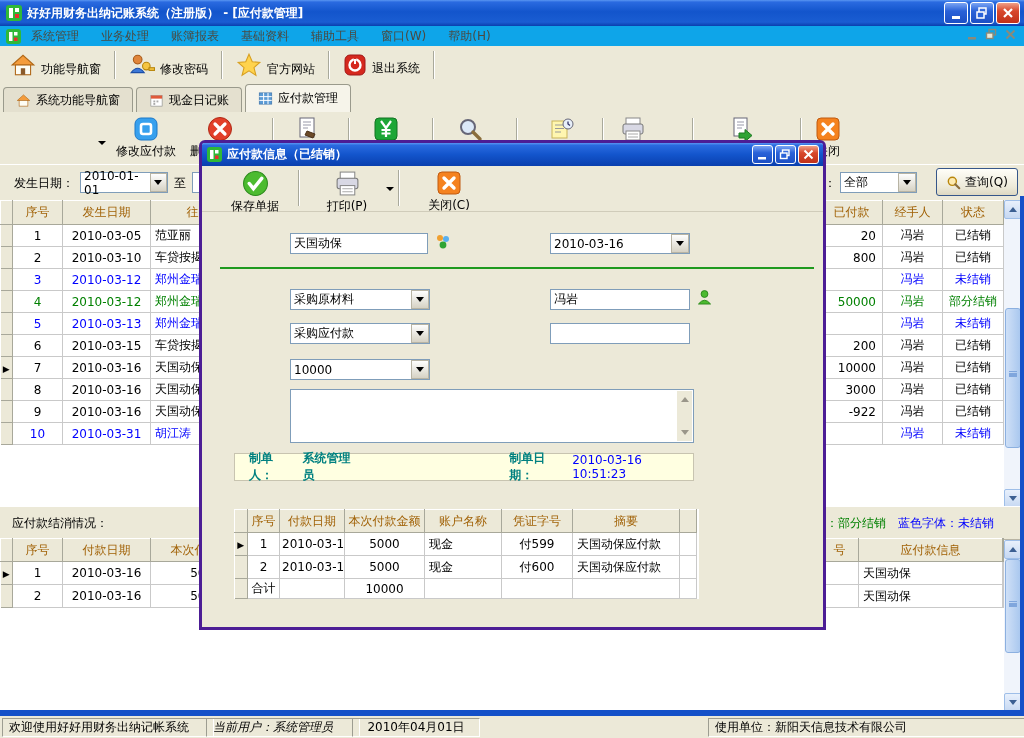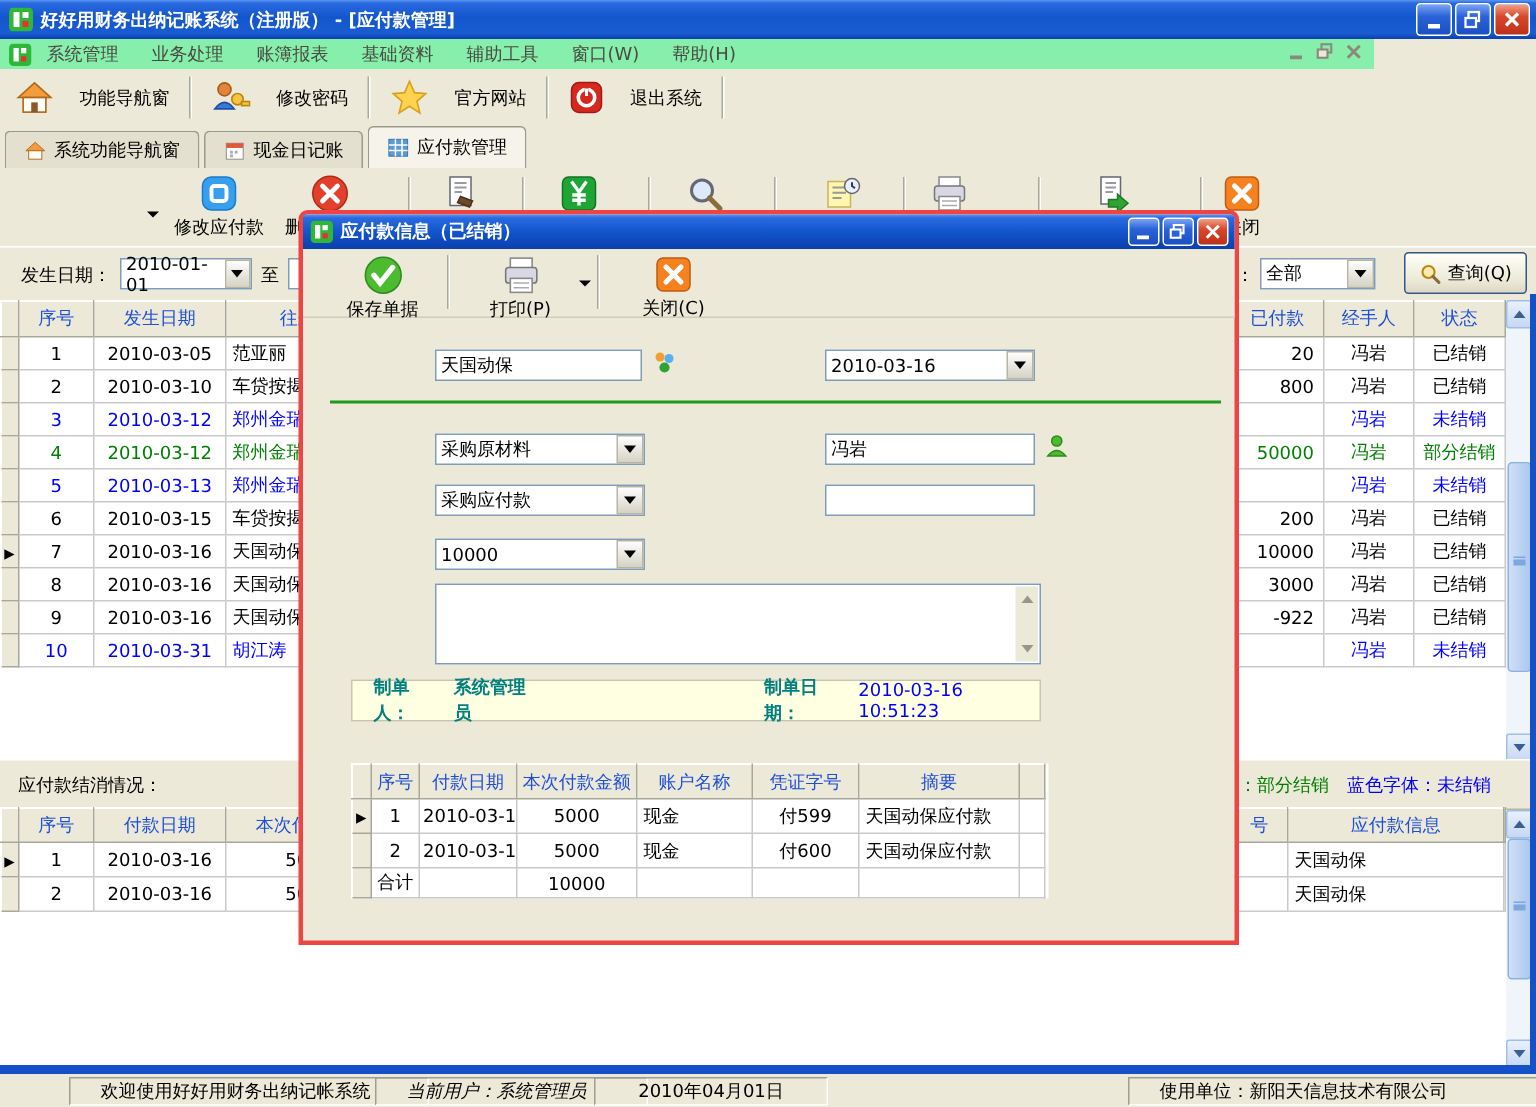--- a/index.html
+++ b/index.html
@@ -11,30 +11,30 @@
   .titlebar{left:0;top:0;width:1024px;height:26px;
     background:linear-gradient(180deg,#5a96f2 0%,#2a6ae0 8%,#1355cc 45%,#1a5dd2 85%,#0a3fae 100%);
     display:flex;align-items:center;color:#fff;font-weight:bold;}
   .titlebar .appico{margin:0 5px 0 6px;}
   .winbtn{width:22px;height:20px;border:1px solid #fff;border-radius:3px;margin-left:2px;
     display:inline-flex;align-items:center;justify-content:center;
     background:linear-gradient(180deg,#7aa4f4,#2a62d8 40%,#1c4fc4);}
   .winbtn.close{background:linear-gradient(180deg,#f0a088,#d8482c 40%,#c03018);}
   .tb-btns{margin-left:auto;margin-right:4px;display:flex;}
   
-  .menubar{left:0;top:26px;width:916px;height:20px;background:#86efac;display:flex;align-items:center;
+  .menubar{left:0;top:26px;width:1024px;height:20px;background:#0ea5e9;display:flex;align-items:center;
     border-bottom:5px solid #000000;}
   .menubar .mi{margin-right:22px;color:#4a4a42;}
   .menubar .appico{margin:0 10px 0 6px;}
   .mdi-ctrl{margin-left:auto;margin-right:6px;display:flex;gap:4px;color:#8a8a7a;}
   .mdi-ctrl span{width:15px;text-align:center;}
   
   .toolbar1{left:0;top:46px;width:1024px;height:38px;background:#ece9d8;display:flex;align-items:center;
     border-bottom:1px solid #fff;}
-  .t1btn{display:flex;align-items:center;gap:17px;padding:4px 10px;}
+  .t1btn{display:flex;align-items:flex-end;gap:5px;padding:4px 10px;}
   .tsep{width:0;height:28px;border-left:1px solid #a9a99b;border-right:1px solid #fff;margin:0 3px;}
   
   .tabstrip{left:0;top:84px;width:1024px;height:28px;background:#ece9d8;display:flex;align-items:flex-end;
     border-bottom:1px solid #fff;}
   .tab{display:flex;align-items:center;gap:5px;height:24px;padding:0 12px;margin-left:3px;
     background:#e4e0cf;border:1px solid #9a9a8c;border-bottom:none;border-radius:4px 4px 0 0;}
   .tab.active{background:#f6f4ea;height:27px;}
   
   .toolbar2{left:0;top:112px;width:1024px;height:52px;background:#ece9d8;border-bottom:1px solid #d0ccba;}
   .t2btn{position:absolute;top:2px;text-align:center;}
@@ -49,21 +49,21 @@
        display:inline-flex;align-items:center;justify-content:space-between;padding-left:3px;}
   .dd{width:16px;height:17px;background:linear-gradient(180deg,#fefefe,#d6d2c4);
       border:1px solid #b8b4a4;display:inline-flex;align-items:center;justify-content:center;margin-left:auto;}
   .dd i{width:0;height:0;border:4px solid transparent;border-top:5px solid #000;margin-top:4px;}
   .querybtn{position:absolute;left:936px;top:3px;width:80px;height:26px;border:1px solid #35568a;border-radius:3px;
       background:linear-gradient(180deg,#fffef8,#ece9d8 70%,#ddd8c2);display:flex;align-items:center;justify-content:center;gap:4px;}
   
   .grid{border-collapse:collapse;table-layout:fixed;background:#fff;font-size:12px;}
   .grid td{height:21px;border-right:1px solid #c9c9c9;border-bottom:1px solid #c9c9c9;
       overflow:hidden;white-space:nowrap;padding:0 2px;}
-  .grid tr.gh td{background:#ece9d8;color:#1d4ed8;text-align:center;height:23px;
+  .grid tr.gh td{background:#ece9d8;color:#a16207;text-align:center;height:23px;
       border-right:1px solid #a8a89a;border-bottom:1px solid #a8a89a;border-top:1px solid #fff;border-left:1px solid #fff;}
   .grid td.rs{background:#ece9d8;border-right:1px solid #a8a89a;border-bottom:1px solid #a8a89a;padding:0;text-align:center;}
   .grid td.rs.sel::after{content:"▶";font-size:9px;color:#000;}
   .tc{text-align:center;} .tl{text-align:left;padding-left:4px !important;} .trr{text-align:right;padding-right:6px !important;}
   tr.blue td{color:#0000ff;} tr.green td{color:#008000;}
   #main-grid{left:0;top:200px;width:1004px;height:306px;background:#fff;overflow:hidden;}
   #bottom-grid{left:0;top:538px;width:1004px;height:172px;background:#fff;overflow:hidden;}
   #bottom-grid .grid td{height:22px;}
   
   .legendbar{left:0;top:506px;width:1024px;height:32px;background:#ece9d8;border-top:1px solid #fff;
@@ -77,23 +77,23 @@
   .sbtn.down i{border-top:5px solid #3b5f92;margin-bottom:-4px;}
   .sthumb{position:absolute;left:1px;width:14px;background:linear-gradient(90deg,#cfe0f7,#aac8ef);
       border:1px solid #8cb0e0;border-radius:3px;}
   .sthumb::after{content:"";position:absolute;left:3px;right:3px;top:45%;height:1px;
       border-top:1px solid #7fa6dd;border-bottom:1px solid #7fa6dd;box-shadow:0 3px 0 #7fa6dd;}
   
   .frame-right{left:1020px;top:196px;width:4px;height:514px;background:#1450c8;}
   .frame-bottom{left:0;top:710px;width:1024px;height:6px;background:#1450c8;}
   .statusbar{left:0;top:716px;width:1024px;height:22px;background:#ece9d8;}
   .spanel{position:absolute;top:2px;height:17px;border:1px solid;border-color:#9d9d91 #fff #fff #9d9d91;
-      display:flex;align-items:center;padding:0 20px;white-space:nowrap;overflow:hidden;margin-left:44px;}
-  
-  .dialog{left:199px;top:140px;width:627px;height:490px;background:#ece9d8;border:3px solid #ef4444;
+      display:flex;align-items:center;padding:0 6px;white-space:nowrap;overflow:hidden;}
+  
+  .dialog{left:199px;top:140px;width:627px;height:490px;background:#ece9d8;border:3px solid #4c1d95;
       border-radius:6px 6px 0 0;box-sizing:border-box;z-index:10;}
   .dlg-titlebar{position:absolute;left:0;top:0;right:0;height:23px;
       background:linear-gradient(180deg,#5a96f2 0%,#2a6ae0 10%,#1355cc 50%,#0a3fae 100%);
       display:flex;align-items:center;color:#fff;font-weight:bold;border-radius:2px 2px 0 0;}
   .dlg-titlebar .appico{margin:0 5px;}
   .dlg-titlebar .winbtn{width:19px;height:17px;}
   .dlg-toolbar{position:absolute;left:0;top:23px;right:0;height:45px;background:#ece9d8;
       border-bottom:1px solid #d0ccba;}
   .dtbtn{position:absolute;top:1px;text-align:center;}
   .dtbtn .ico{display:block;margin:3px auto 1px auto;}

